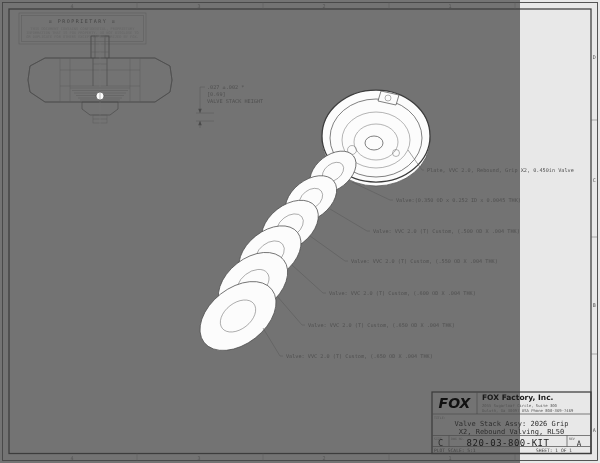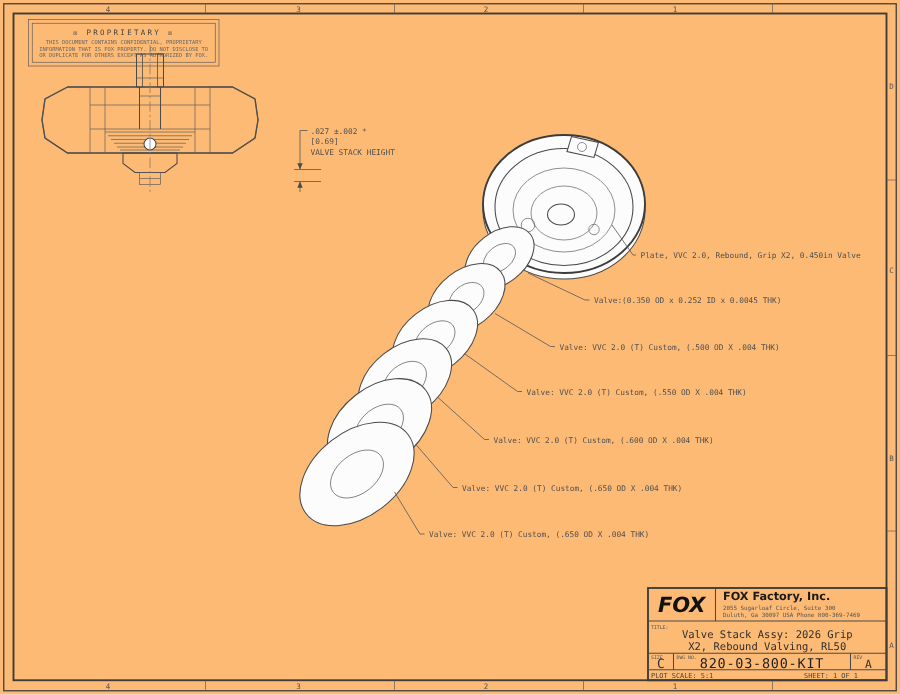--- a/index.html
+++ b/index.html
@@ -1,17 +1,17 @@
 <!DOCTYPE html>
 <html><head>
 <meta charset="utf-8">
 <style>
   html,body { margin:0; padding:0; background:#e8e8e8; }
   #sheet {
-    position:relative; width:600px; height:463px; background:#fdba74;
+    position:relative; width:520px; height:463px; background:#737373;
     font-family:"DejaVu Sans Mono", monospace;
   }
   svg { display:block; }
   text { fill:#4a4a4a; }
   .t-zone   { font:5px  "DejaVu Sans Mono", monospace; fill:#555; }
   .t-prophead { font:5px "DejaVu Sans Mono", monospace; fill:#444; letter-spacing:1.5px; }
   .t-proptiny { font:3.6px "DejaVu Sans Mono", monospace; fill:#666; }
   .t-dim    { font:5.2px "DejaVu Sans Mono", monospace; fill:#505050; }
   .t-callout{ font:5.2px "DejaVu Sans Mono", monospace; fill:#505050; }
   .t-company{ font:bold 7.5px "DejaVu Sans", sans-serif; fill:#1a1a1a; }

